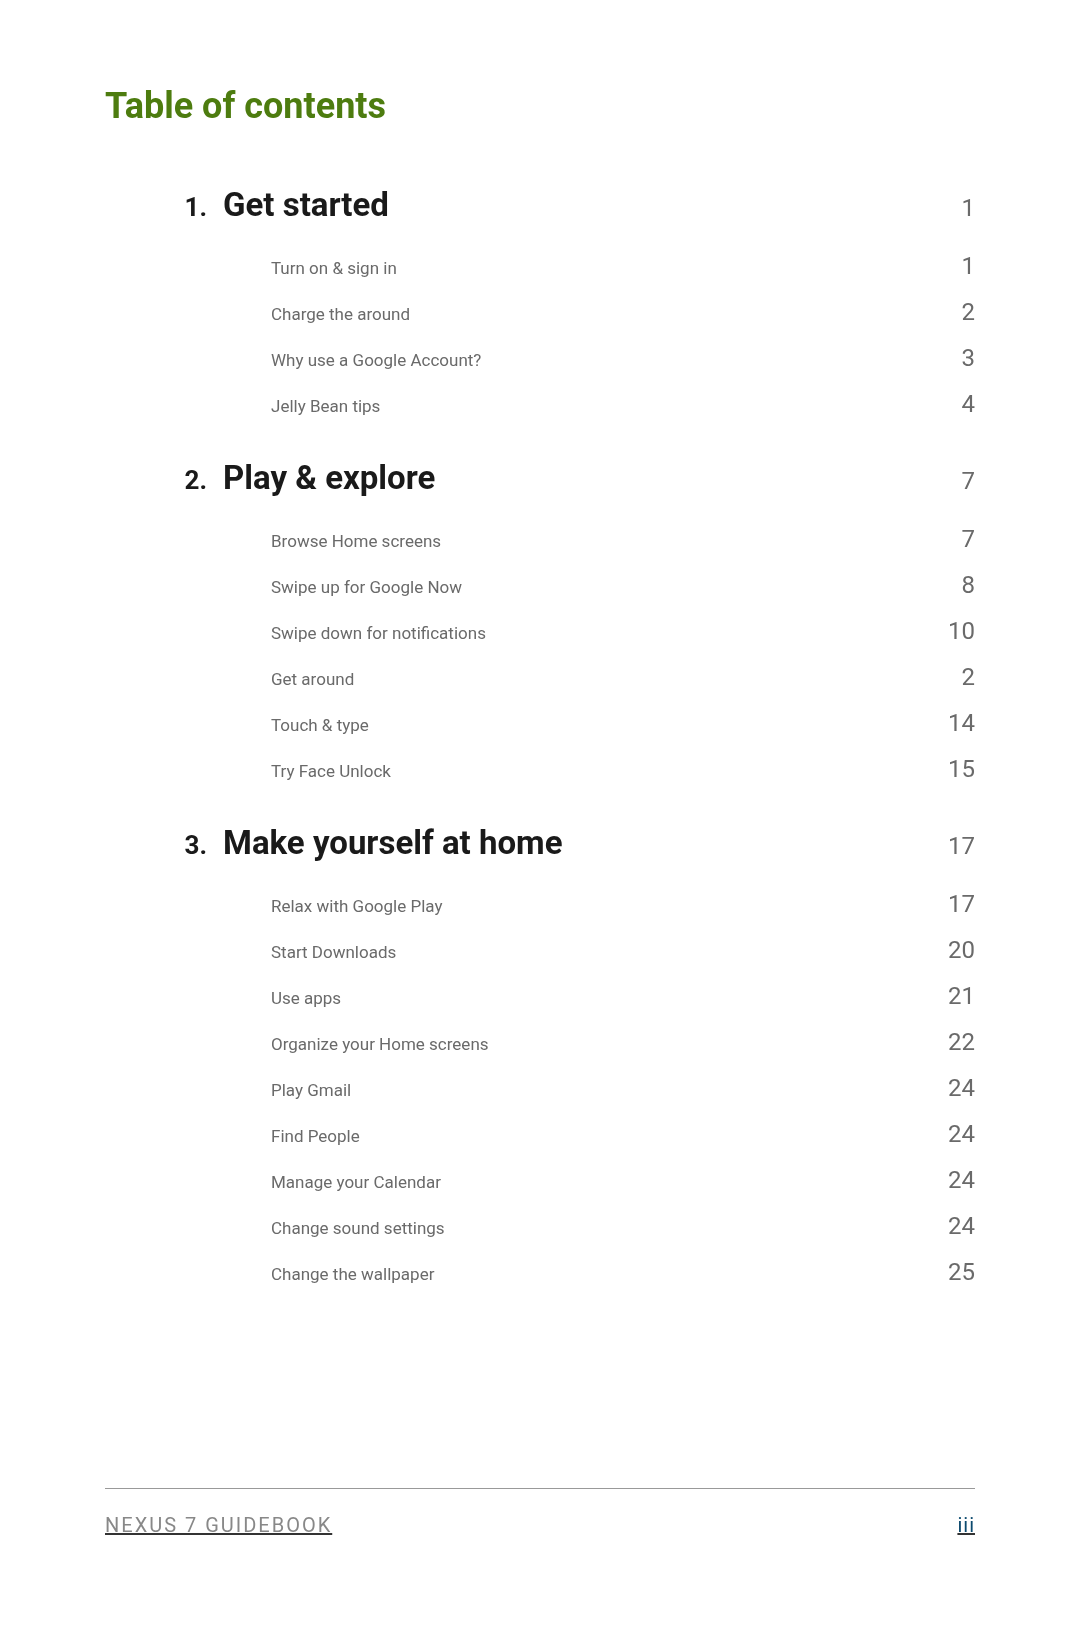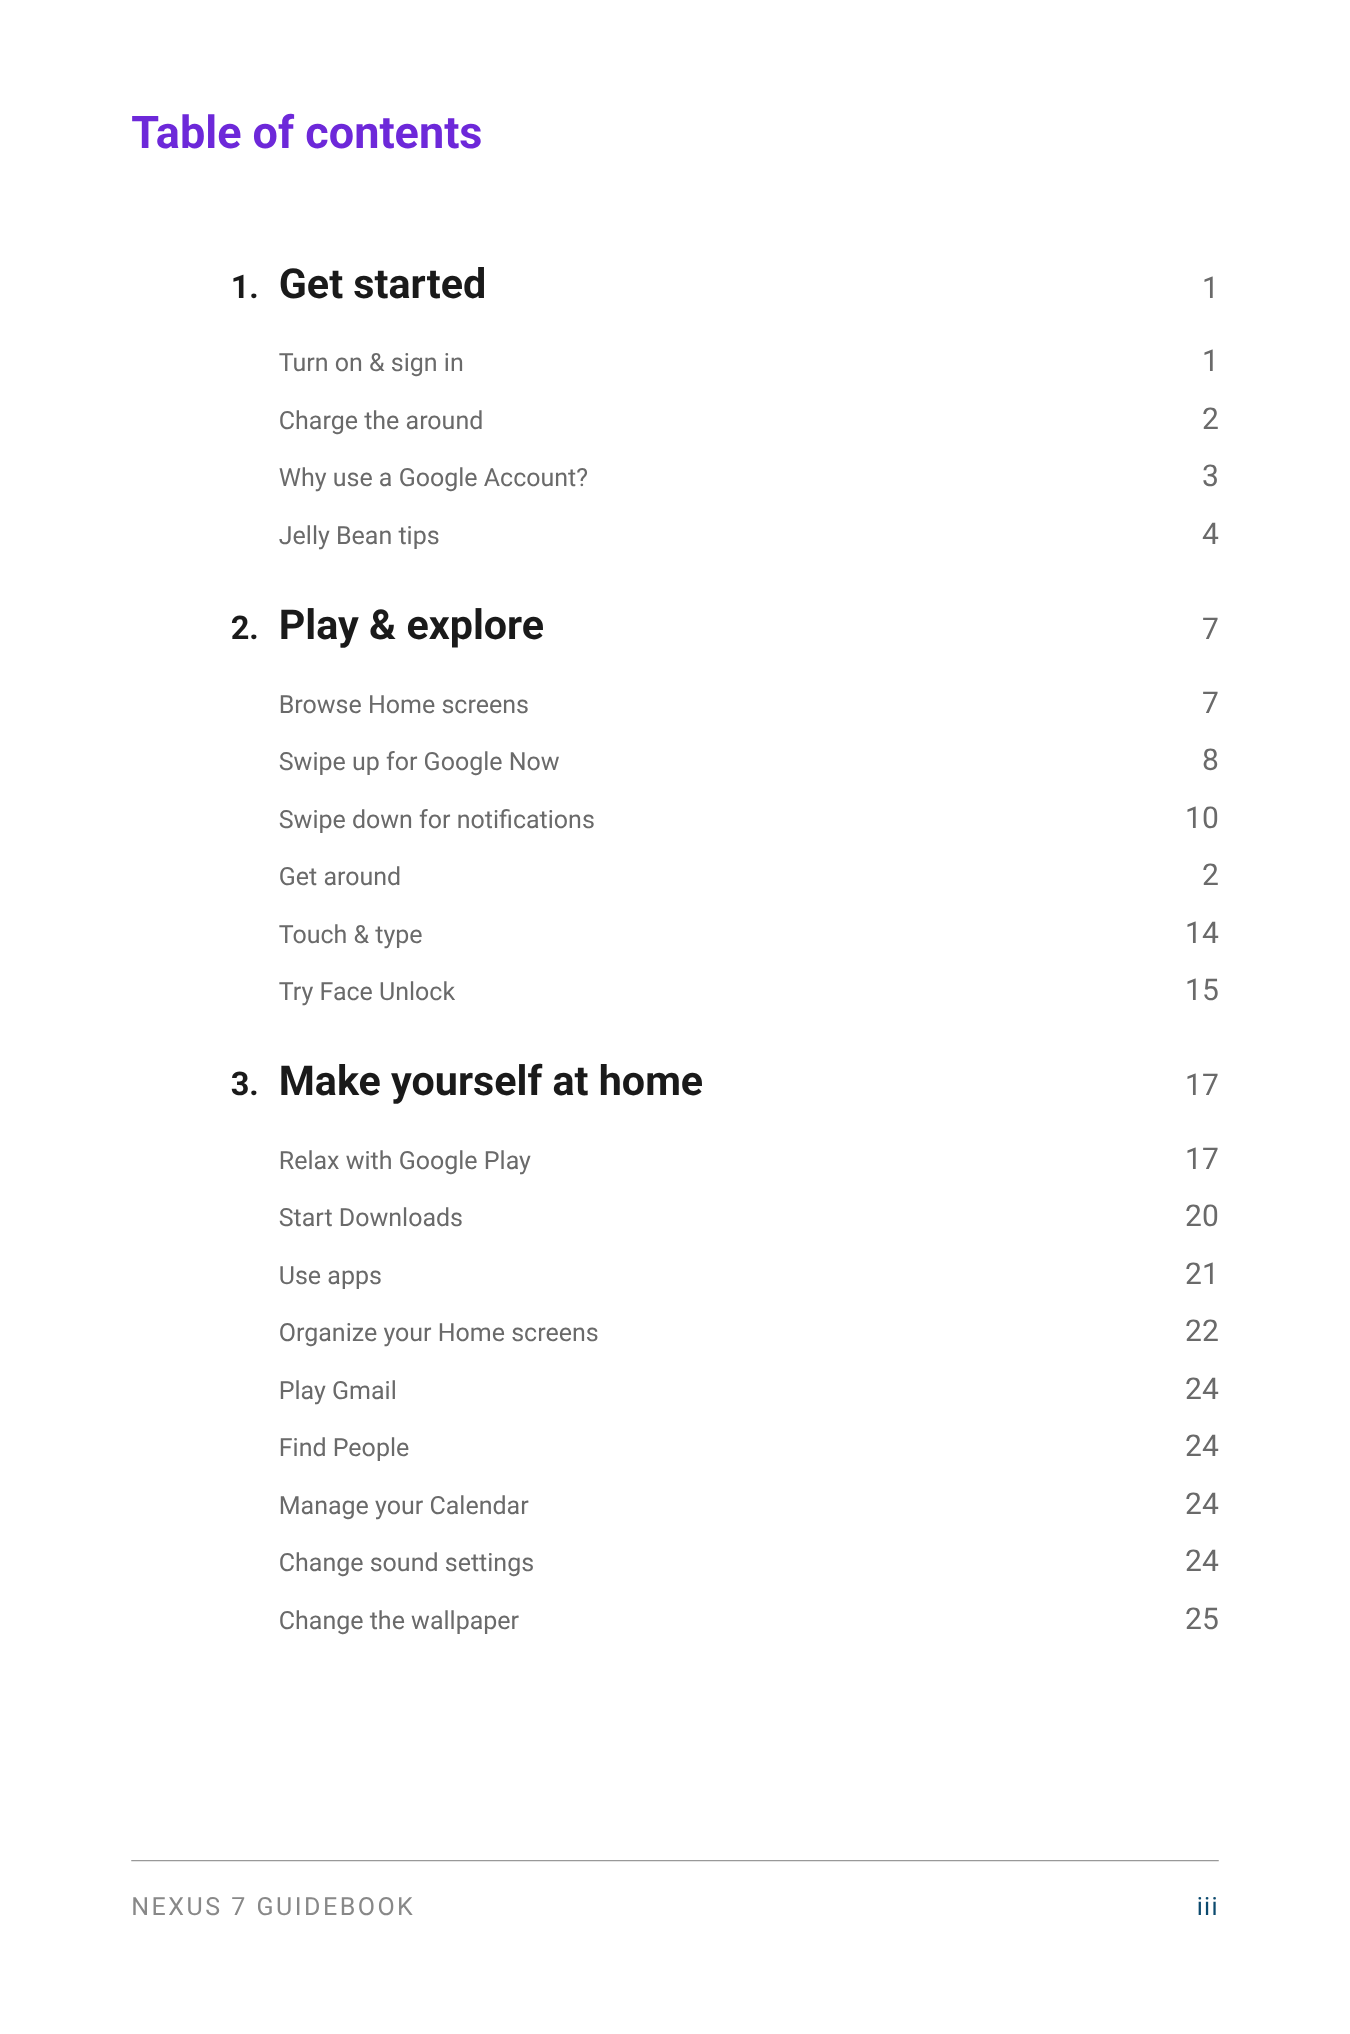--- a/index.html
+++ b/index.html
@@ -14,22 +14,22 @@
       height: 1627px;
       position: relative;
       color: #333;
     }
     .page {
       padding: 85px 105px 0 105px;
     }
     .main-title {
       font-size: 36px;
       font-weight: 700;
-      color: #6d28d9;
-      margin-bottom: 81px;
+      color: #4d7c0f;
+      margin-bottom: 58px;
     }
     .toc-container {
       padding-left: 70px;
     }
     .chapter-row {
       display: flex;
       align-items: baseline;
       margin-bottom: 28px;
       margin-top: 40px;
     }
@@ -58,42 +58,44 @@
       min-width: 40px;
       text-align: right;
     }
     .entry-row {
       display: flex;
       align-items: baseline;
       margin-bottom: 18px;
       padding-left: 48px;
     }
     .entry-title {
-      font-size: 20px;
+      font-size: 17px;
       font-weight: 400;
       color: #6a6a6a;
       flex: 1;
+      margin-left: 48px;
     }
     .entry-page {
       font-size: 24px;
       font-weight: 400;
       color: #6a6a6a;
       min-width: 40px;
       text-align: right;
     }
     .footer {
       position: absolute;
       bottom: 90px;
       left: 105px;
       right: 105px;
       border-top: 1px solid #999;
       padding-top: 24px;
       display: flex;
       justify-content: space-between;
       align-items: flex-end;
+      text-decoration: underline;
     }
     .footer-left {
       font-size: 20px;
       font-weight: 400;
       color: #888;
       letter-spacing: 2px;
     }
     .footer-right {
       font-size: 20px;
       font-weight: 400;

